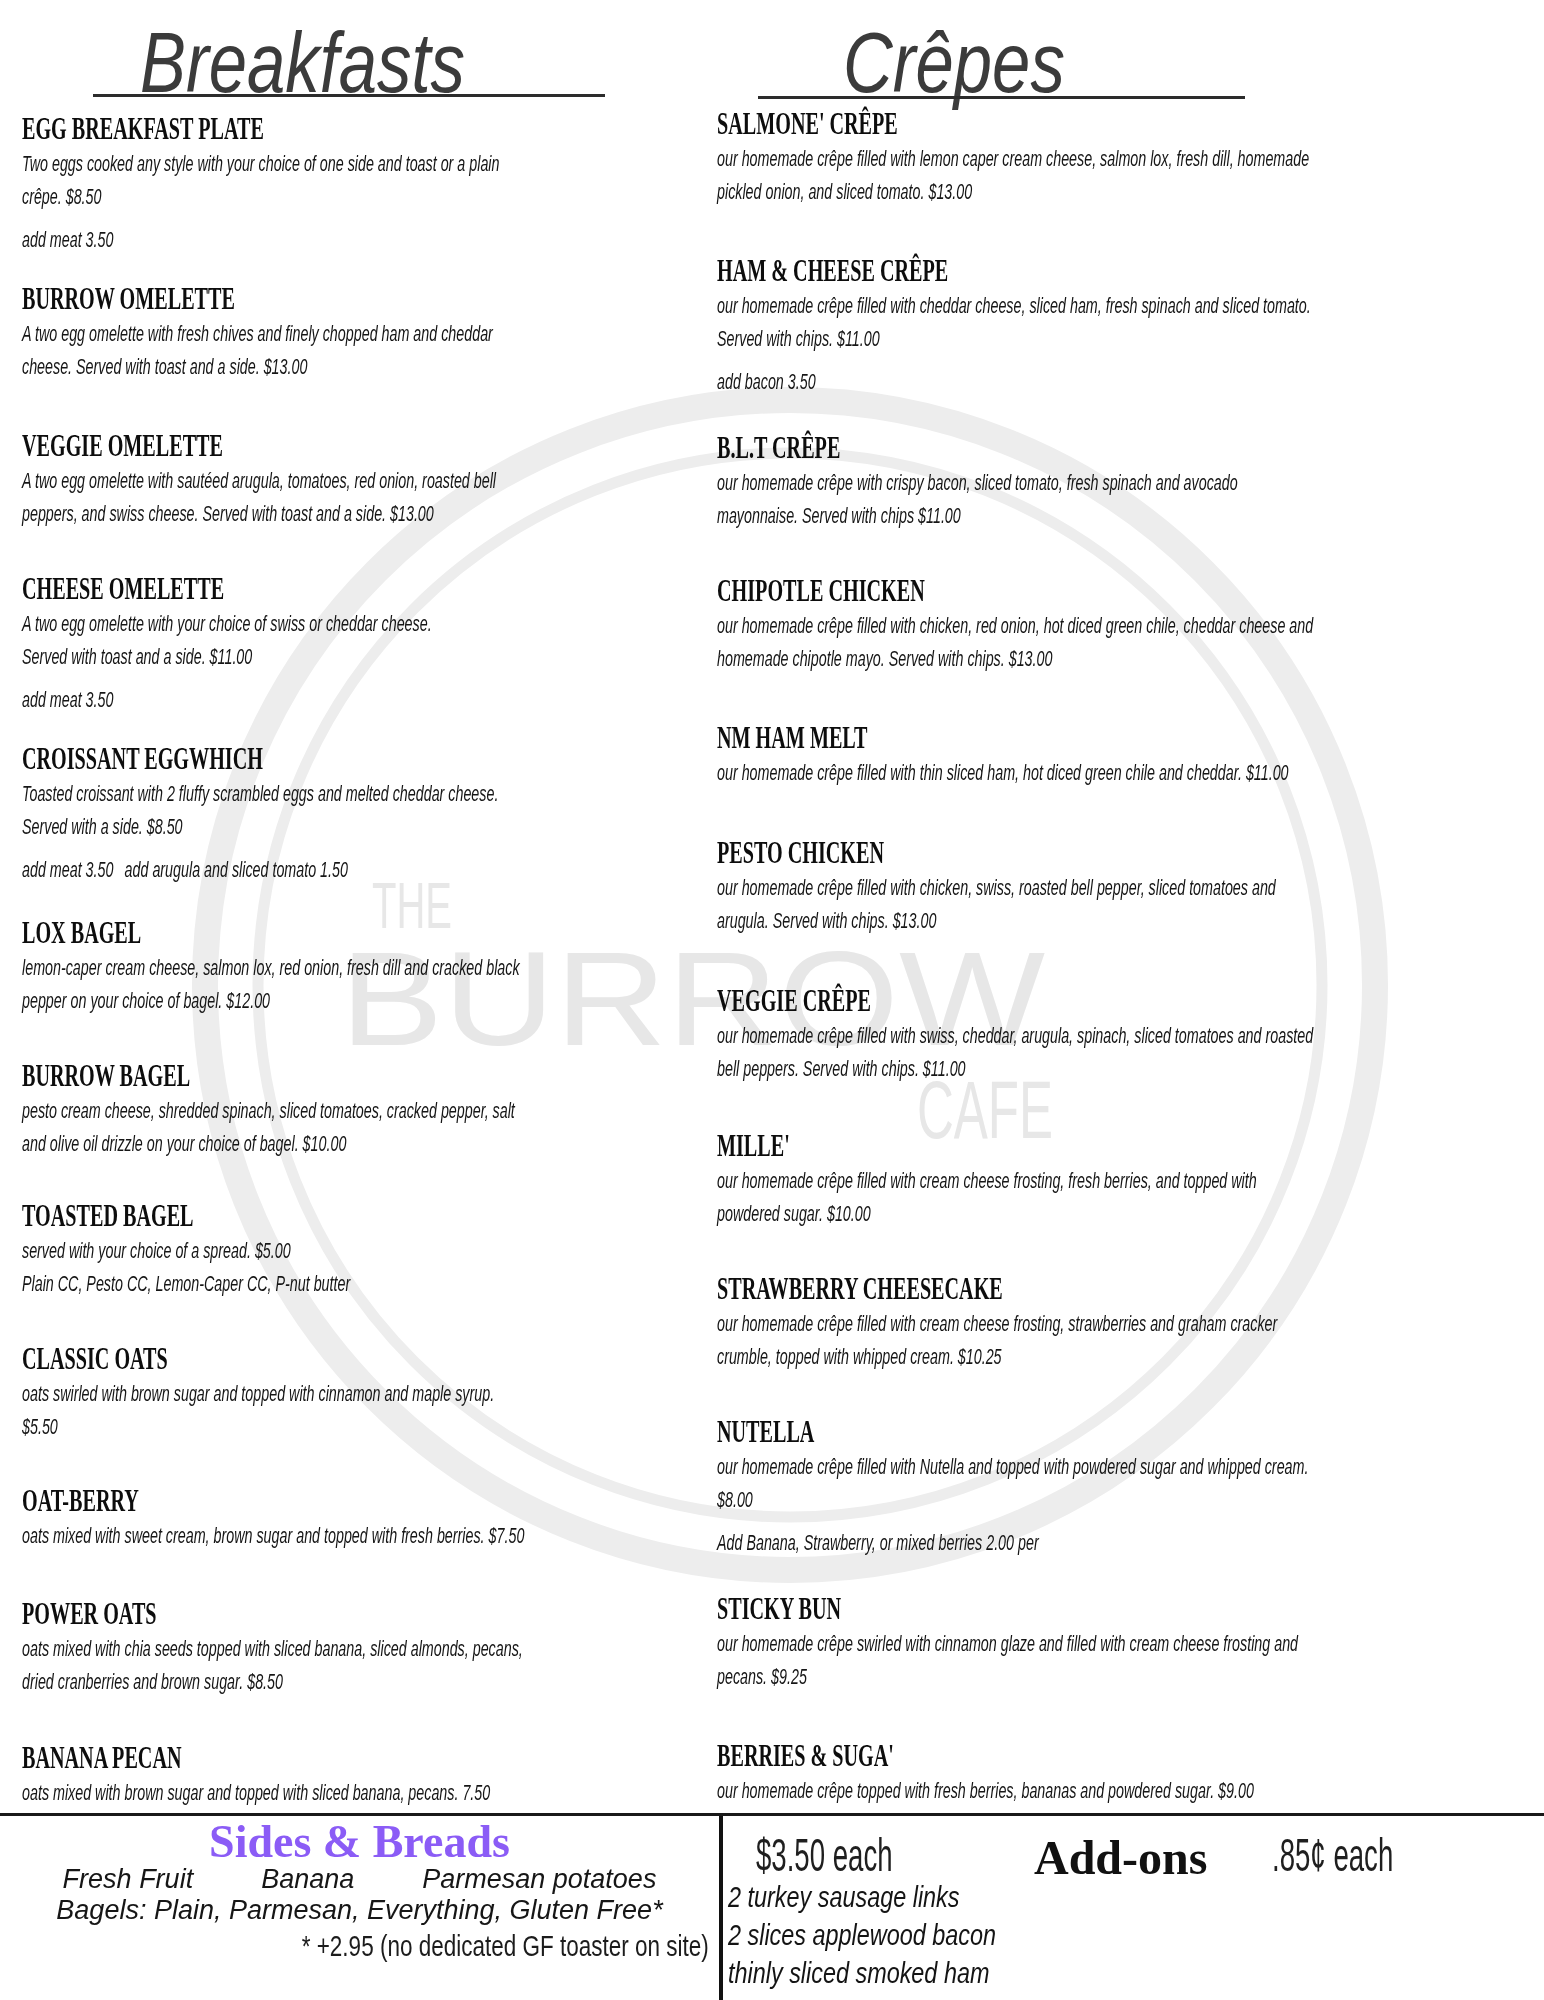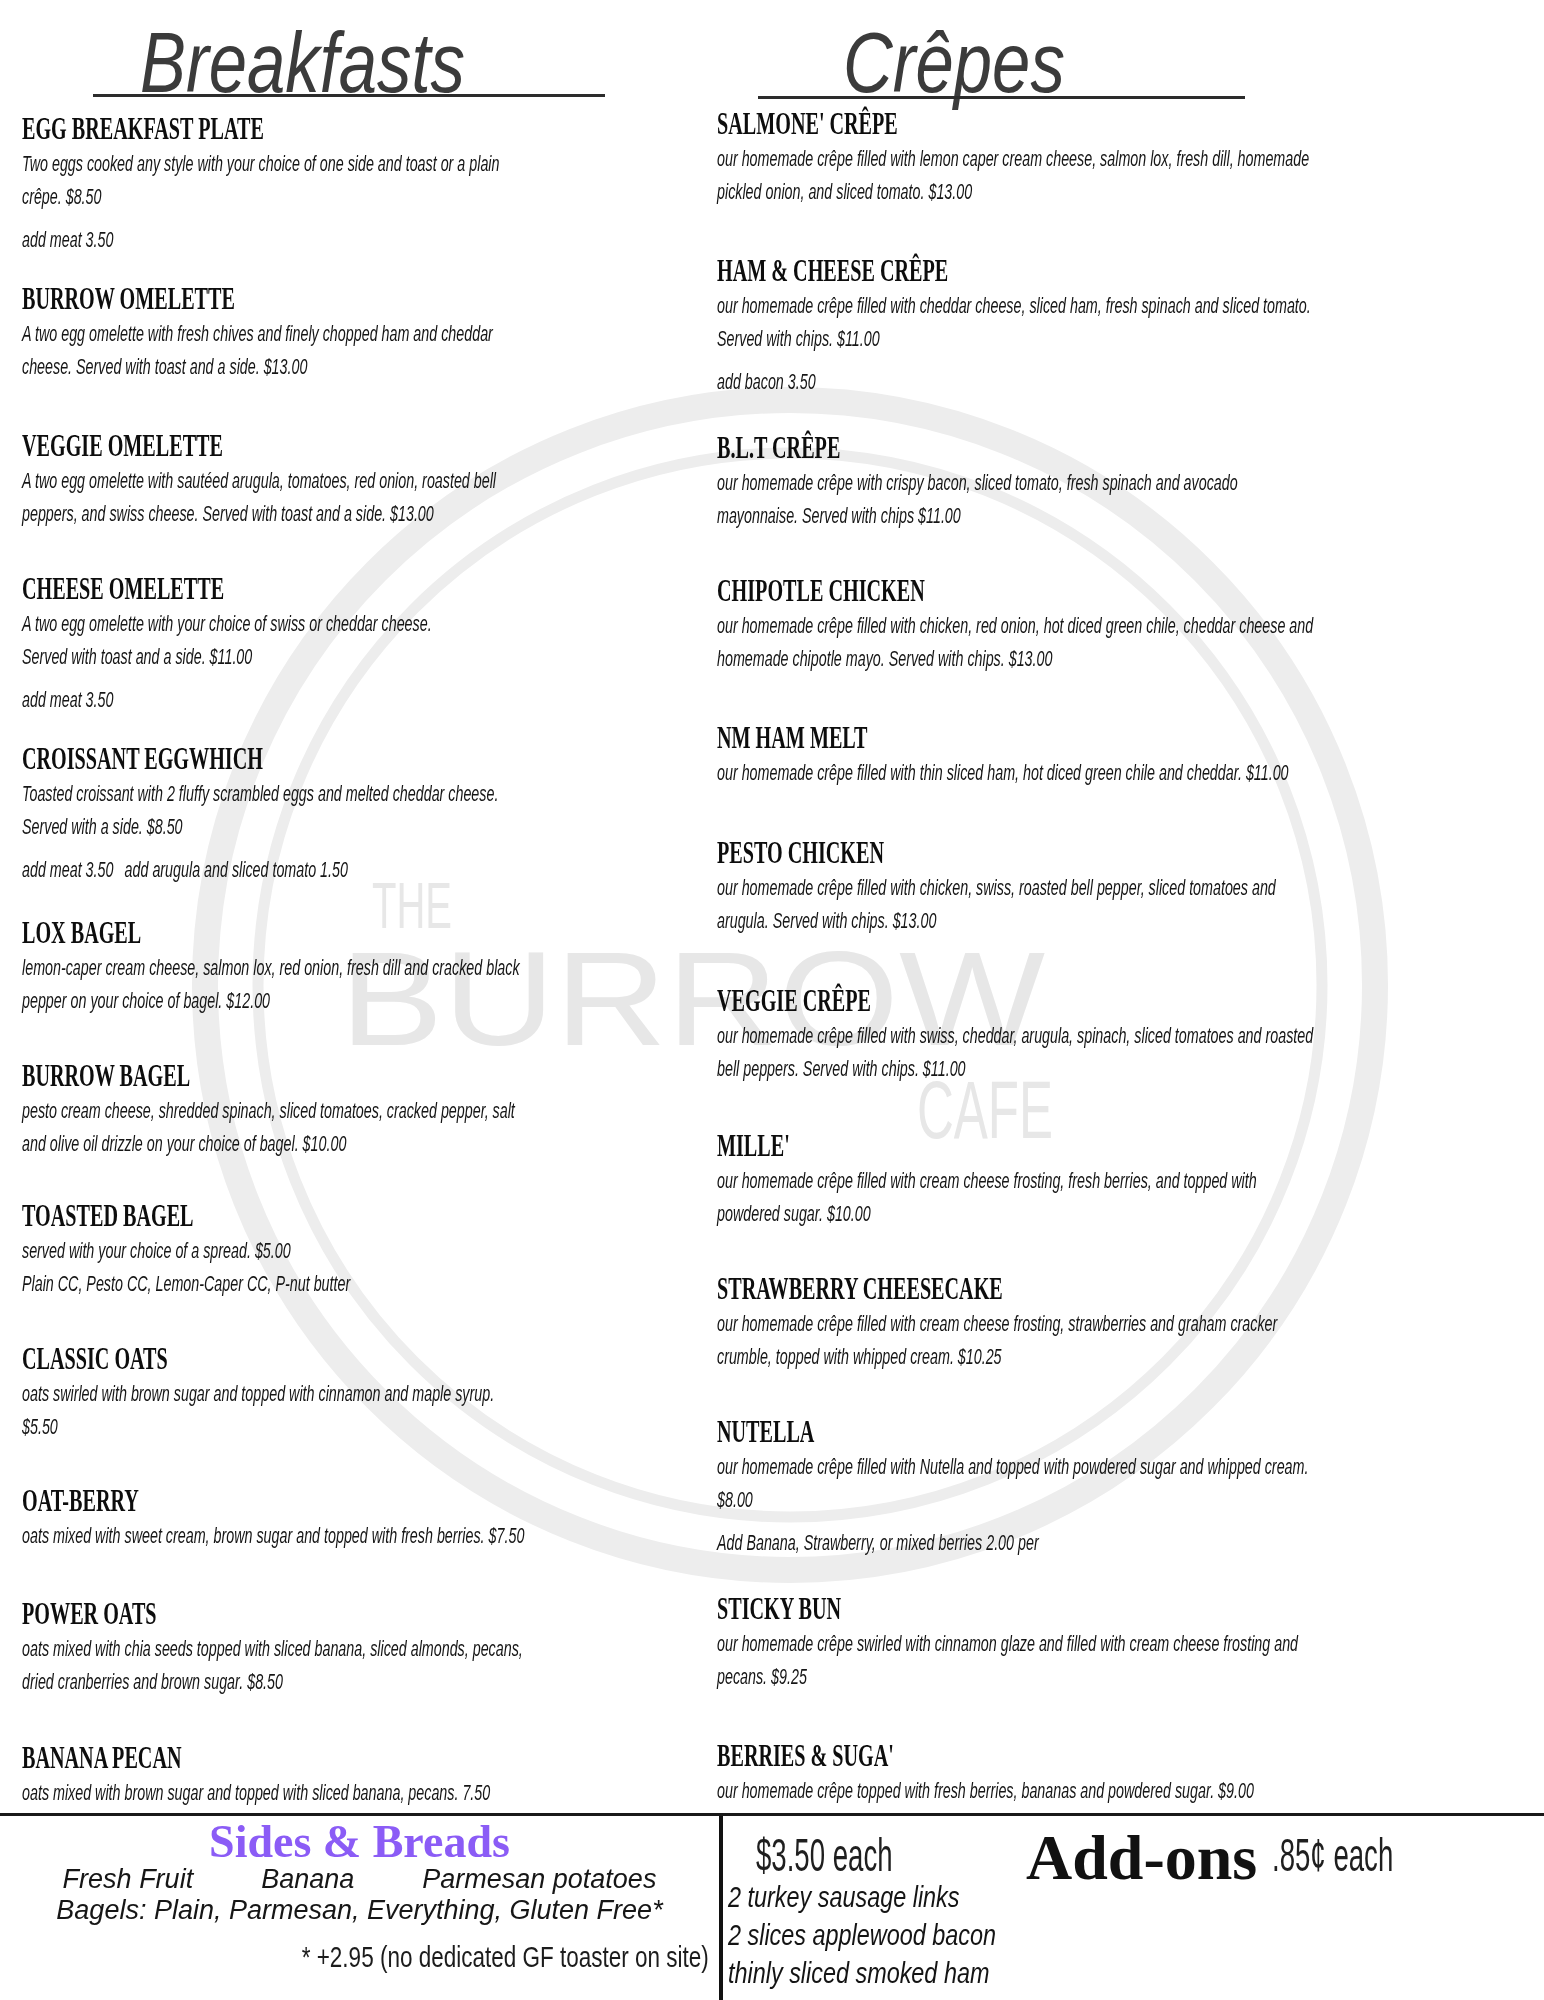--- a/index.html
+++ b/index.html
@@ -42,34 +42,34 @@
     font-family:"Liberation Serif",serif;font-size:46px;line-height:0.95;color:#8b5cf6;
     text-align:center;margin:2px 0 0 0;
   }
   .sides .s-row{
     display:flex;justify-content:center;gap:68px;font-style:italic;font-size:27px;
     line-height:31px;color:#161616;
   }
   .sides .s-row.r2{gap:42px;}
   .sides .s-row.r3{gap:0;}
   .sides .s-note{
-    text-align:right;padding-right:10px;margin-top:14px;color:#1c1c1c;
+    text-align:right;padding-right:10px;margin-top:3px;color:#1c1c1c;
   }
   .sides .s-note span{
     display:inline-block;font-size:30px;transform:scaleX(0.75);transform-origin:100% 0;
     font-style:normal;
   }
   .addons{position:absolute;left:722px;top:1818px;width:822px;height:182px;z-index:3;}
   .addons .price{
     position:absolute;font-size:46px;line-height:1;color:#1f1f1f;display:inline-block;
     transform:scaleX(0.6);transform-origin:0 0;white-space:nowrap;
   }
   .addons .a-title{
     position:absolute;left:300px;top:4px;font-family:"Liberation Serif",serif;
-    font-size:64px;line-height:1;color:#111;margin:4px;
+    font-size:48px;line-height:1;color:#111;margin:12px;
   }
   .addons ul{list-style:none;margin:0;padding:0;position:absolute;}
   .addons ul li{
     font-style:italic;font-size:30px;line-height:38px;color:#141414;white-space:nowrap;
     transform:scaleX(0.78);transform-origin:0 0;
   }
   .addons ul.list-350{left:6px;top:60px;}
   .addons ul.list-85{left:492px;top:64px;}
 </style>
 </head>

